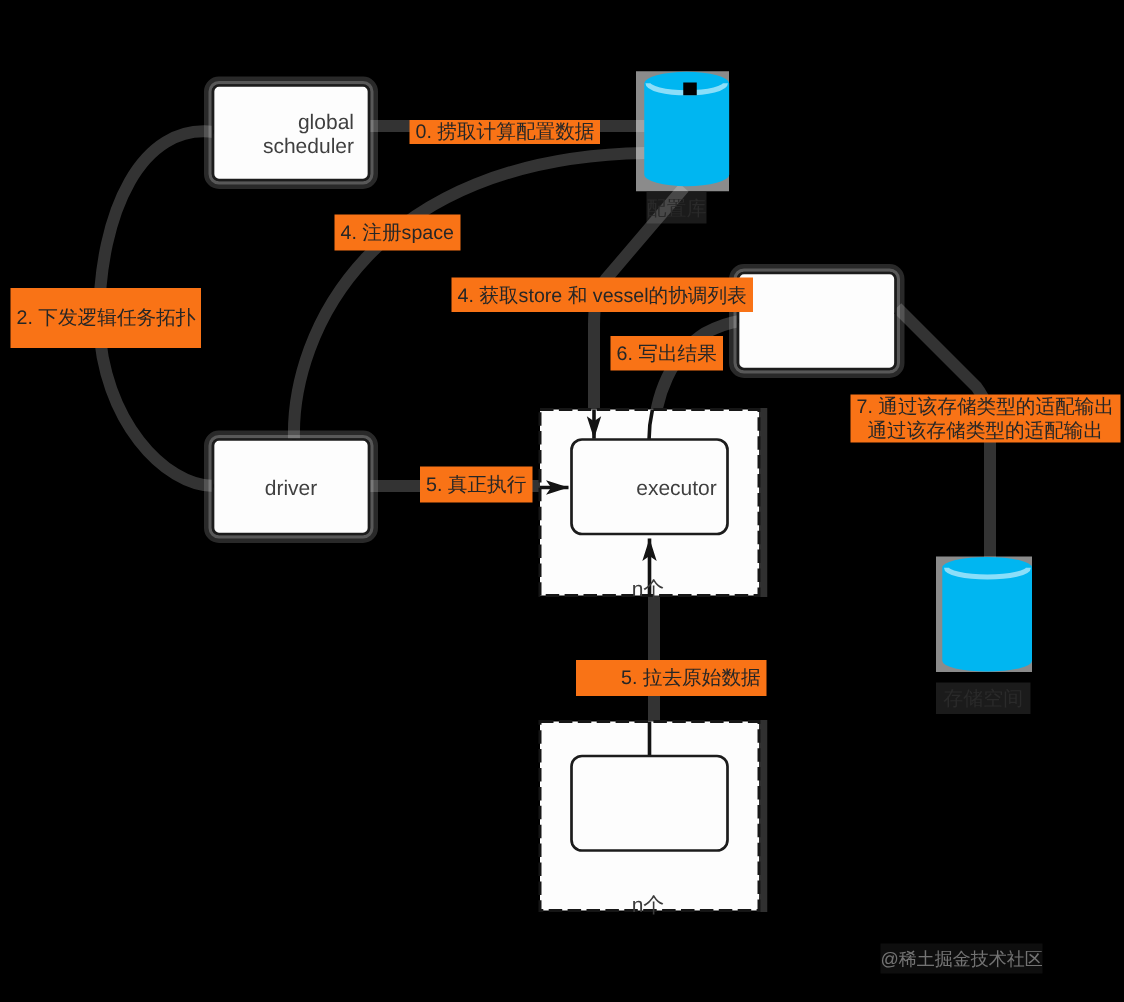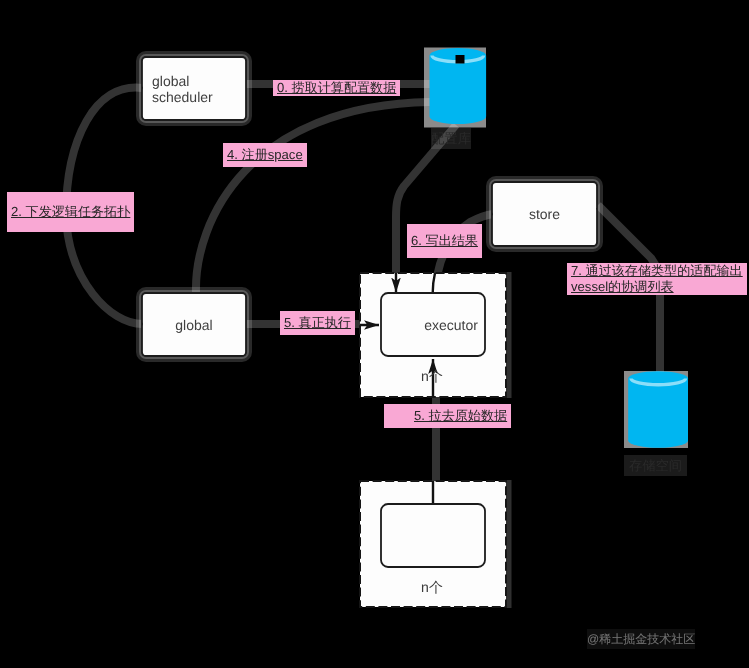--- a/index.html
+++ b/index.html
@@ -13,29 +13,29 @@
   .halo rect.h2{fill:none;stroke:rgba(255,255,255,0.16);stroke-width:6;}
   .halo rect.h3{fill:none;stroke:rgba(255,255,255,0.22);stroke-width:2.2;}
   .halo rect.hb{fill:rgba(255,255,255,0.19);stroke:none;}
   .core path{fill:none;stroke:#121212;stroke-width:2.4;stroke-linecap:butt;}
   .box{fill:#fdfdfd;stroke:#1c1c1c;stroke-width:1.8;}
   .grp{fill:#fdfdfd;stroke:#161616;stroke-width:2;stroke-dasharray:9 3.6;}
   .cylhalo{fill:rgba(255,255,255,0.545);stroke:none;}
   .cylbody{fill:#00b6f1;stroke:none;}
   .cyltop{fill:none;stroke:rgba(255,255,255,0.545);stroke-width:3.4;}
   .nlabel{position:absolute;opacity:0.999;display:flex;align-items:center;justify-content:center;
-          color:#3f3f3f;font-size:14px;line-height:16px;text-align:left;}
+          color:#3f3f3f;font-size:14px;line-height:16px;text-align:right;}
   .nlabel span{display:block;max-width:84px;}
-  .gcap{position:absolute;opacity:0.999;text-align:center;color:#3a3a3a;font-size:14px;line-height:16px;}
+  .gcap{position:absolute;opacity:0.999;text-align:center;color:#3a3a3a;font-size:14px;line-height:16px;margin-top:16px;}
   .cylcap{position:absolute;opacity:0.999;text-align:center;color:#2a2a2a;font-size:13.3px;
           line-height:21px;background:rgba(255,255,255,0.105);white-space:nowrap;}
-  .elabel{position:absolute;opacity:0.999;background:#f9a8d4;color:#262626;font-size:13.1px;
+  .elabel{position:absolute;opacity:0.999;background:#f97316;color:#262626;font-size:13.1px;
           padding:0px 4px;white-space:nowrap;display:flex;align-items:center;
-          justify-content:center;box-sizing:border-box;text-decoration:underline;}
-  .elabel2{line-height:16px;padding:0 4px;display:block;}
+          justify-content:center;box-sizing:border-box;}
+  .elabel2{text-align:center;line-height:16px;padding:0 4px;display:block;}
   .wm{position:absolute;color:rgba(255,255,255,0.42);font-size:12px;
       line-height:20px;background:rgba(255,255,255,0.055);white-space:nowrap;}
 </style>
 </head>
 <body>
 
 <div id="stage">
 <svg width="749" height="668" viewBox="0 0 749 668">
   <defs>
     <marker id="ah" markerWidth="16" markerHeight="11" refX="15" refY="5.5" orient="auto" markerUnits="userSpaceOnUse">
@@ -105,37 +105,35 @@
   <g>
     <rect class="box" x="381" y="293" width="104" height="63" rx="7"></rect>
     <rect class="box" x="381" y="504" width="104" height="63" rx="7"></rect>
   </g>
 </svg>
 
 <div class="nlabel" style="left:142px;top:57px;width:104px;height:63px;">
       <span>global scheduler</span>
     </div>
 <div class="nlabel" style="left:142px;top:293px;width:104px;height:63px;">
-      <span>global</span>
-    </div>
-<div class="nlabel" style="left:492px;top:182px;width:105px;height:64px;">
-      <span>store</span>
+      <span>driver</span>
     </div>
 <div class="nlabel" style="left:399px;top:293px;width:104px;height:63px;">
       <span>executor</span>
     </div>
 
 <div class="gcap" style="left:359px;top:368px;width:146px;">n个</div>
 <div class="gcap" style="left:359px;top:579px;width:146px;">n个</div>
 
 <div class="cylcap" style="left:431px;top:128px;width:40px;">配置库</div>
 <div class="cylcap" style="left:624px;top:455px;width:63px;">存储空间</div>
 
 <div class="elabel" style="left:273px;top:80px;height:16px;">0. 捞取计算配置数据</div>
 <div class="elabel" style="left:223px;top:143px;height:24px;">4. 注册space</div>
 <div class="elabel" style="left:7px;top:192px;height:40px;">2. 下发逻辑任务拓扑</div>
 <div class="elabel" style="left:280px;top:311px;height:24px;">5. 真正执行</div>
-<div class="elabel" style="left:384px;top:404px;height:24px;padding-left:30px;">5. 拉去原始数据</div>
-<div class="elabel" style="left:407px;top:224px;height:34px;">6. 写出结果</div>
-<div class="elabel elabel2" style="left:567px;top:263px;height:32px;"><span>7. 通过该存储类型的适配输出</span><br><span>vessel的协调列表</span></div>
+<div class="elabel" style="left:301px;top:185px;height:23px;">4. 获取store 和 vessel的协调列表</div>
+<div class="elabel" style="left:384px;top:440px;height:24px;padding-left:30px;">5. 拉去原始数据</div>
+<div class="elabel" style="left:407px;top:224px;height:23px;">6. 写出结果</div>
+<div class="elabel elabel2" style="left:567px;top:263px;height:32px;"><span>7. 通过该存储类型的适配输出</span><br><span>通过该存储类型的适配输出</span></div>
 
 <div class="wm" style="left:587px;top:629px;">@稀土掘金技术社区</div>
 </div>
 
 </body></html>

